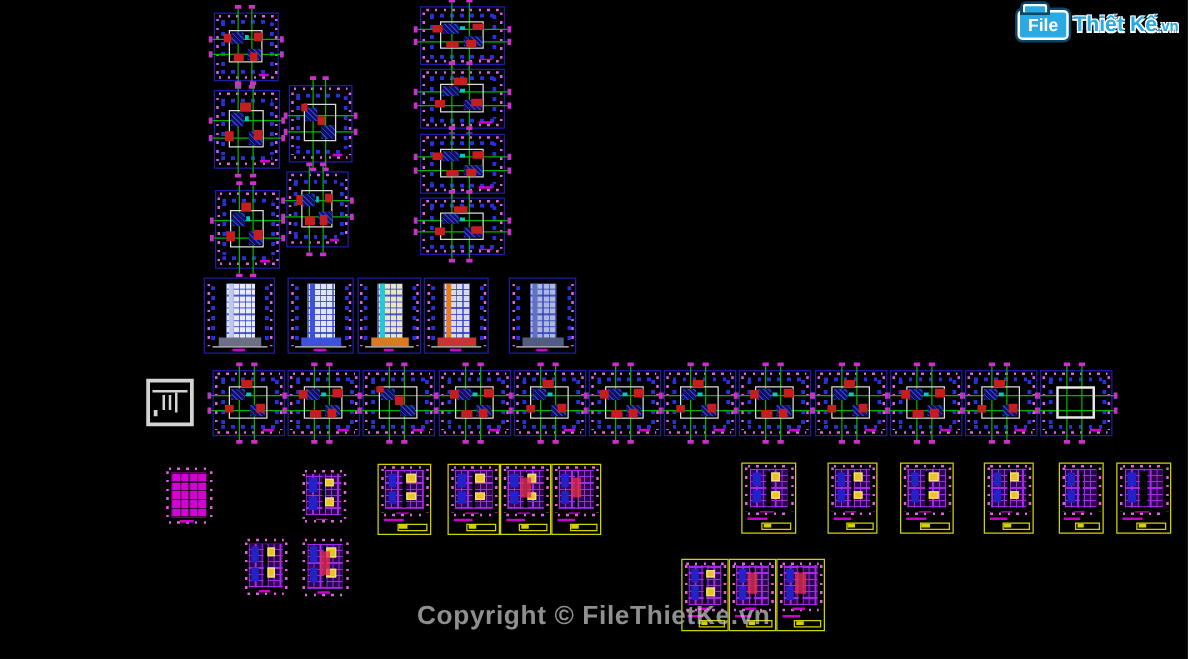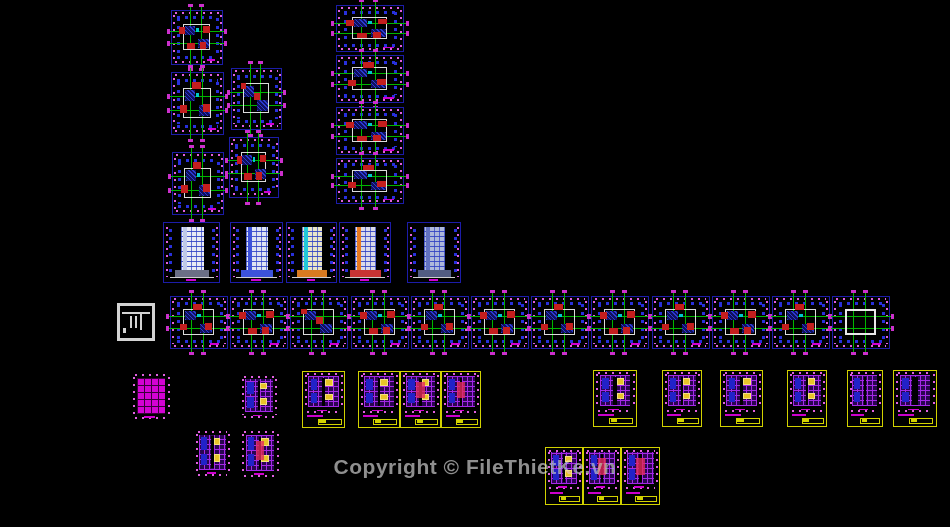--- a/index.html
+++ b/index.html
@@ -37,21 +37,21 @@
                           repeating-linear-gradient(0deg,#a428e6 0 1px,transparent 1px 5px);}
   .bblock{background:#2222c8;}
   .ypatch{background:#e8c428;border:1px solid #f4e080;box-sizing:border-box;}
   .hot{background:rgba(228,44,92,.8);}
   .gbody{background-color:#d402d4;
          background-image:repeating-linear-gradient(90deg,#3a003a 0 1px,transparent 1px 7px),
                           repeating-linear-gradient(0deg,#3a003a 0 1px,transparent 1px 7px);}
   .tblock{border:1px solid #d2d200;box-sizing:border-box;}
   .wvt{width:2px;background:#d4d4d4;}
   
-  #watermark{position:absolute;left:50%;top:455px;transform:translateX(-50%);
+  #watermark{position:absolute;left:50%;top:481px;transform:translateX(-50%);
              font-size:21px;font-weight:bold;color:#8f8f8f;letter-spacing:.5px;
              white-space:nowrap;z-index:6;mix-blend-mode:lighten;}
   
   #logo{position:absolute;top:8px;right:7px;z-index:7;display:flex;align-items:center;gap:4px;}
   #logo .folder{position:relative;display:inline-block;background:#2aa9e2;color:#fff;
                 font-weight:bold;font-size:14px;line-height:18px;padding:1px 6px;
                 border:2px solid #fff;border-radius:4px;box-shadow:0 0 0 2px #0d4564;}
   #logo .folder::before{content:"";position:absolute;top:-7px;left:2px;width:16px;height:5px;
                 background:#2aa9e2;border:2px solid #fff;border-bottom:none;
                 border-radius:3px 3px 0 0;box-shadow:0 0 0 2px #0d4564;}
@@ -874,13 +874,19 @@
         </div>
         <div class="abs mline" style="left: 10%; top: 79%; width: 38%;"></div>
         <div class="abs tblock" style="left: 36%; top: 85%; width: 58%; height: 11%;">
           <div class="abs " style="left: 3%; top: 15%; width: 30%; height: 70%; background: rgb(210, 210, 0);"></div>
         </div>
       </div>
     </div>
 
   <div id="watermark">Copyright © FileThietKe.vn</div>
 
+  <div id="logo">
+    <span class="folder">
+      <span>File</span>
+    </span>
+    <span class="brand"><span>Thiết</span> <span>Kế</span><span class="vn">.vn</span></span>
+  </div>
 </div>
 
 </body></html>

